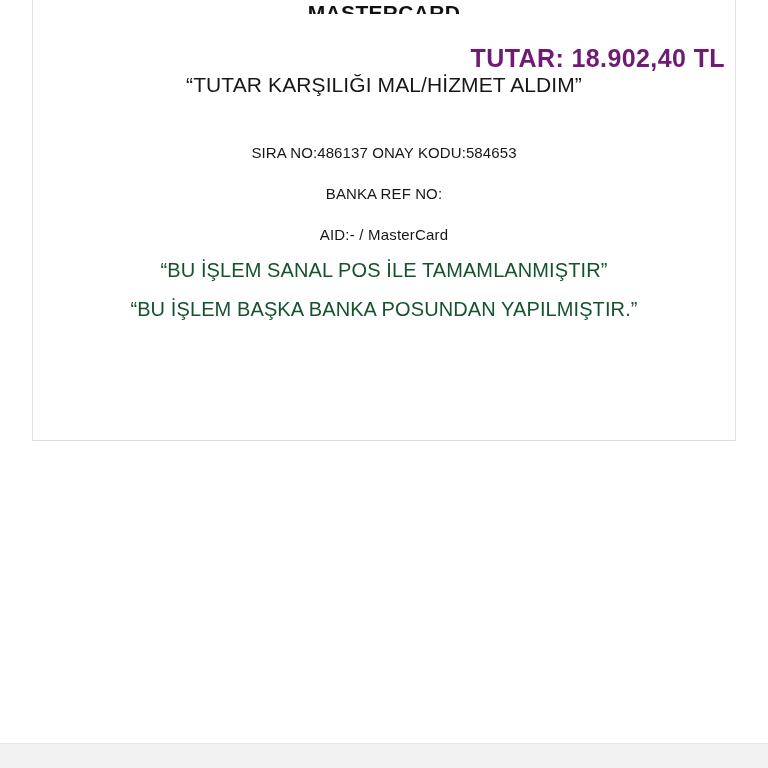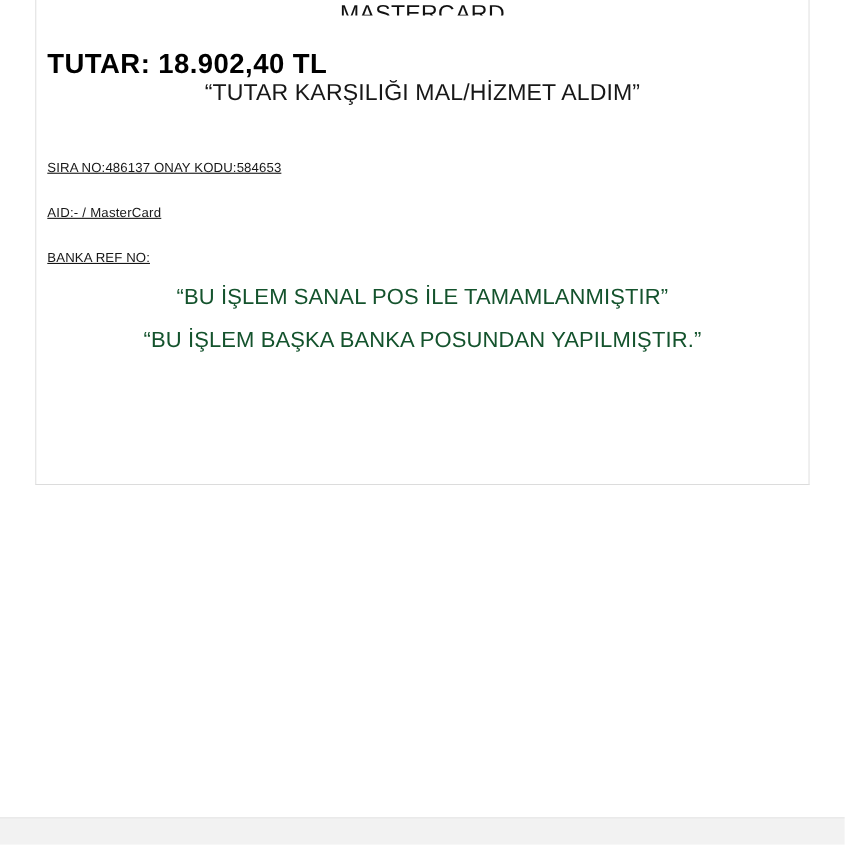--- a/index.html
+++ b/index.html
@@ -30,53 +30,52 @@
     padding: 0 10px 14px 10px;
     height: 441px;
   }
 
   .clipped-top {
     height: 14px;
     overflow: hidden;
     text-align: center;
     color: #111;
     font-size: 21px;
-    font-weight: normal;
+    font-weight: bold;
     letter-spacing: 0.3px;
     line-height: 26px;
   }
 
   .amount-line {
-    text-align: left;
+    text-align: right;
     font-size: 25px;
     font-weight: bold;
     letter-spacing: 0.4px;
-    color: #000000;
+    color: #701a75;
     margin-top: 30px;
   }
 
   .goods-line {
     text-align: center;
     font-size: 21px;
     font-weight: normal;
     color: #171717;
     letter-spacing: 0.1px;
   }
 
   .detail-block {
     margin-top: 35px;
   }
 
   .detail-line {
-    text-align: left;
-    font-size: 12px;
+    text-align: center;
+    font-size: 15px;
     color: #171717;
     line-height: 41px;
     letter-spacing: 0.1px;
-    text-decoration: underline;
   }
 
   .detail-line.mixed {
     letter-spacing: 0.2px;
   }
 
   .note-line {
     text-align: center;
     font-size: 20px;
     color: #14532d;
@@ -114,22 +113,22 @@
 <div class="receipt-card">
 
   <div class="clipped-top">MASTERCARD</div>
 
   <div class="amount-line">TUTAR: 18.902,40 TL</div>
 
   <div class="goods-line">“TUTAR KARŞILIĞI MAL/HİZMET ALDIM”</div>
 
   <div class="detail-block">
     <div class="detail-line">SIRA NO:486137 ONAY KODU:584653</div>
+    <div class="detail-line">BANKA REF NO:</div>
     <div class="detail-line mixed">AID:- / MasterCard</div>
-    <div class="detail-line">BANKA REF NO:</div>
   </div>
 
   <div class="note-line">“BU İŞLEM SANAL POS İLE TAMAMLANMIŞTIR”</div>
 
   <div class="note-line second">“BU İŞLEM BAŞKA BANKA POSUNDAN YAPILMIŞTIR.”</div>
 
 </div>
 
 <div class="page-background-lower"></div>
 

